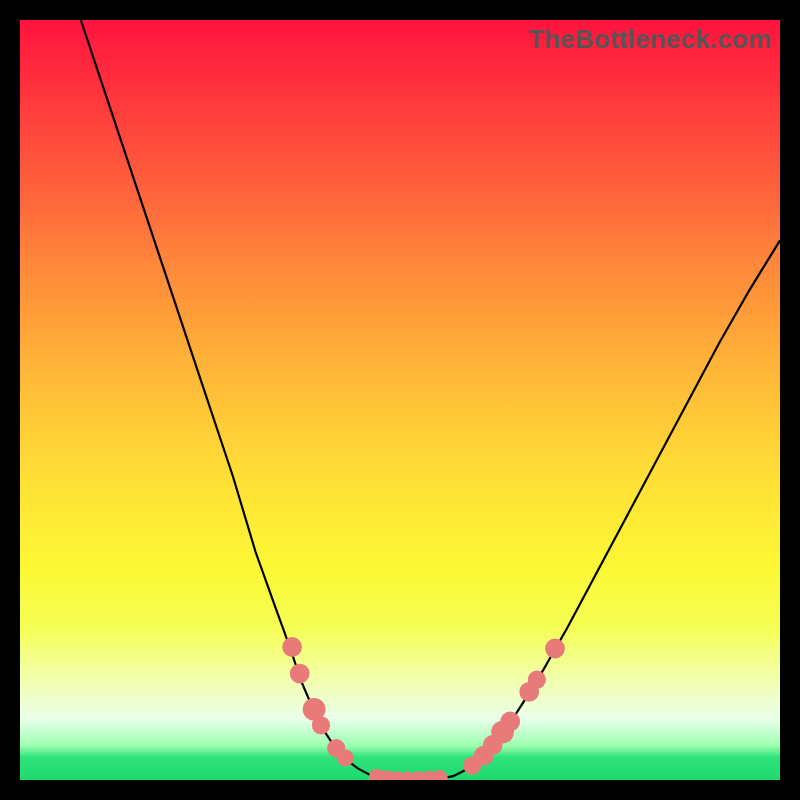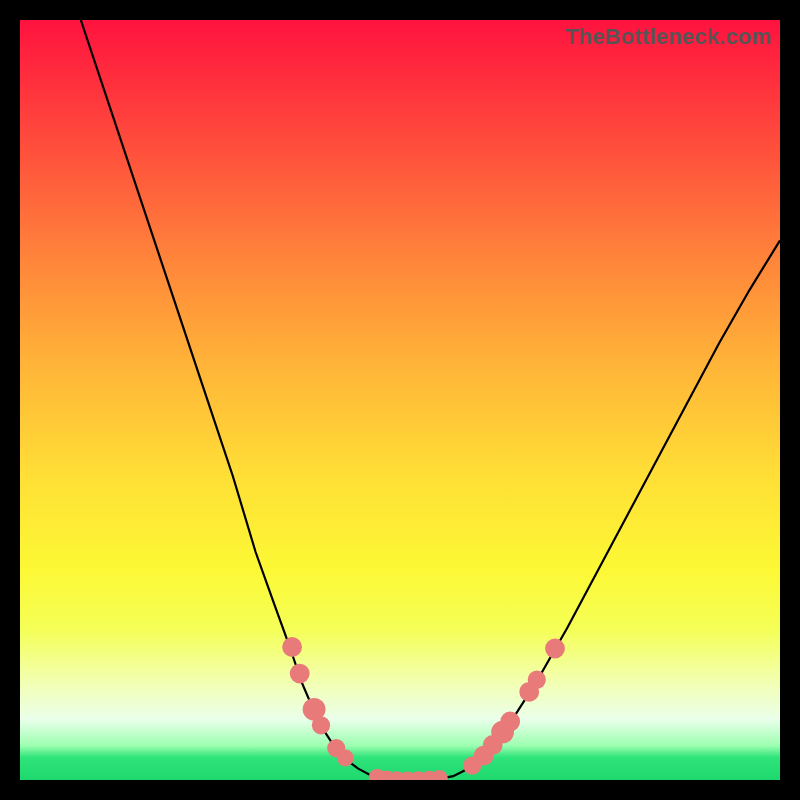--- a/index.html
+++ b/index.html
@@ -30,21 +30,21 @@
       #eaffea 92%,
       #9cffb0 95.5%,
       #2fe47a 97%,
       #1ed86e 100%
     );
   }
   .watermark {
     position: absolute;
     top: 4px;
     right: 8px;
-    font-size: 22px;
+    font-size: 26px;
     font-weight: 600;
     color: #555;
     letter-spacing: 0.2px;
     user-select: none;
   }
   svg.plot {
     position: absolute;
     left: 0;
     top: 0;
     width: 760px;

